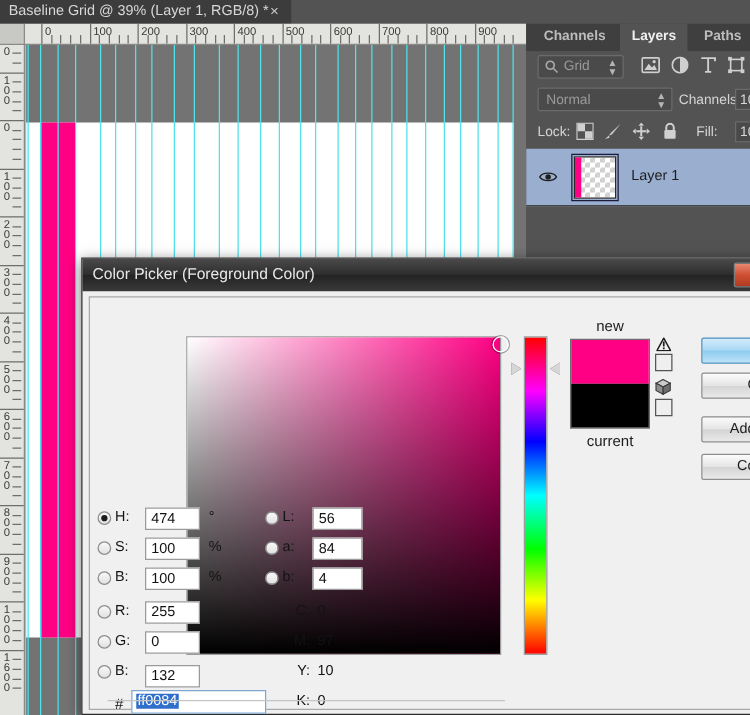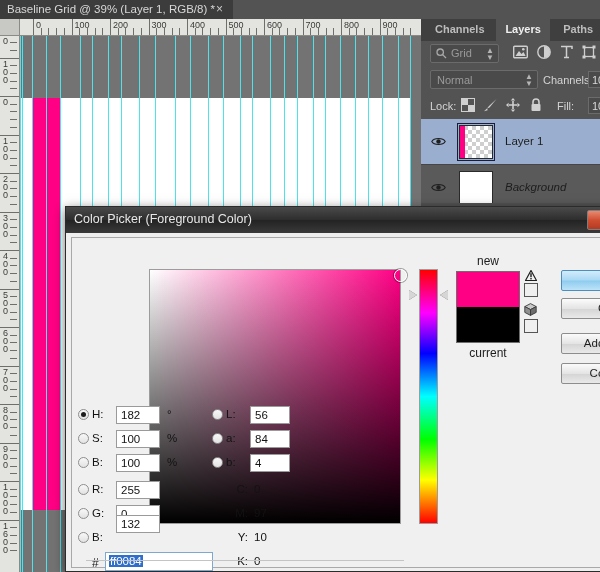--- a/index.html
+++ b/index.html
@@ -500,32 +500,20 @@
             </svg>
         </span>
         <span class="thumb-wrap">
           <span class="thumb-frame checker" style="display:block;"></span>
           <span style="position:absolute;left:1px;top:1px;width:5px;height:32px;background:#ff0084;"></span>
           <span style="position:absolute;inset:-2px;border:1px solid #1a1a3c;"></span>
         </span>
         <span class="layer-name sel">Layer 1</span>
       </div>
 
-      <div class="layer-row normal" style="top:124px;">
-        <span class="eye">
-          <svg width="15" height="11" viewBox="0 0 15 11">
-              <path d="M0.8 5.5 C3 1.5 12 1.5 14.2 5.5 C12 9.5 3 9.5 0.8 5.5 Z" fill="none" stroke="#1f1f1f" stroke-width="1.1"></path>
-              <circle cx="7.5" cy="5.5" r="2.2" fill="#1f1f1f"></circle>
-            </svg>
-        </span>
-        <span class="thumb-wrap">
-          <span class="thumb-frame" style="display:block;background:#ffffff;"></span>
-        </span>
-        <span class="layer-name bg">Background</span>
-      </div>
     </div>
 
     <div class="dock-fill"></div>
   </div>
 
   <div class="dialog">
     <div class="dlg-title">
       <span>Color Picker (Foreground Color)</span>
       <span class="dlg-close"></span>
     </div>
@@ -573,39 +561,39 @@
       </span>
 
       <div class="btn primary" style="left:489px; top:32px;">OK</div>
       <div class="btn" style="left:489px; top:60px;">Cancel</div>
       <div class="btn wide" style="left:489px; top:95px;">Add to Swatches</div>
       <div class="btn wide" style="left:489px; top:125px;">Color Libraries</div>
 
       <div id="fields">
           <div class="radio on" style="left: 6px; top: 171px;"></div>
           <div class="fld-lab" style="left: 20px; top: 170px;">H:</div>
-          <div class="fld" style="left: 44px; top: 168px; width: 44px;">182</div>
+          <div class="fld" style="left: 44px; top: 168px; width: 44px;">474</div>
           <div class="unit" style="left: 95px; top: 170px;">°</div>
           <div class="radio" style="left: 6px; top: 195px;"></div>
           <div class="fld-lab" style="left: 20px; top: 194px;">S:</div>
           <div class="fld" style="left: 44px; top: 192px; width: 44px;">100</div>
           <div class="unit" style="left: 95px; top: 194px;">%</div>
           <div class="radio" style="left: 6px; top: 219px;"></div>
           <div class="fld-lab" style="left: 20px; top: 218px;">B:</div>
           <div class="fld" style="left: 44px; top: 216px; width: 44px;">100</div>
           <div class="unit" style="left: 95px; top: 218px;">%</div>
           <div class="radio" style="left: 6px; top: 246px;"></div>
           <div class="fld-lab" style="left: 20px; top: 245px;">R:</div>
           <div class="fld" style="left: 44px; top: 243px; width: 44px;">255</div>
           <div class="radio" style="left: 6px; top: 270px;"></div>
           <div class="fld-lab" style="left: 20px; top: 269px;">G:</div>
           <div class="fld" style="left: 44px; top: 267px; width: 44px;">0</div>
           <div class="radio" style="left: 6px; top: 294px;"></div>
           <div class="fld-lab" style="left: 20px; top: 293px;">B:</div>
-          <div class="fld" style="left: 44px; top: 277px; width: 44px;">132</div>
+          <div class="fld" style="left: 44px; top: 294px; width: 44px;">132</div>
           <div class="radio" style="left: 140px; top: 171px;"></div>
           <div class="fld-lab" style="left: 154px; top: 170px;">L:</div>
           <div class="fld" style="left: 178px; top: 168px; width: 40px;">56</div>
           <div class="radio" style="left: 140px; top: 195px;"></div>
           <div class="fld-lab" style="left: 154px; top: 194px;">a:</div>
           <div class="fld" style="left: 178px; top: 192px; width: 40px;">84</div>
           <div class="radio" style="left: 140px; top: 219px;"></div>
           <div class="fld-lab" style="left: 154px; top: 218px;">b:</div>
           <div class="fld" style="left: 178px; top: 216px; width: 40px;">4</div>
           <div class="fld-lab" style="left: 150px; top: 245px; width: 26px; text-align: right;">C:</div>

